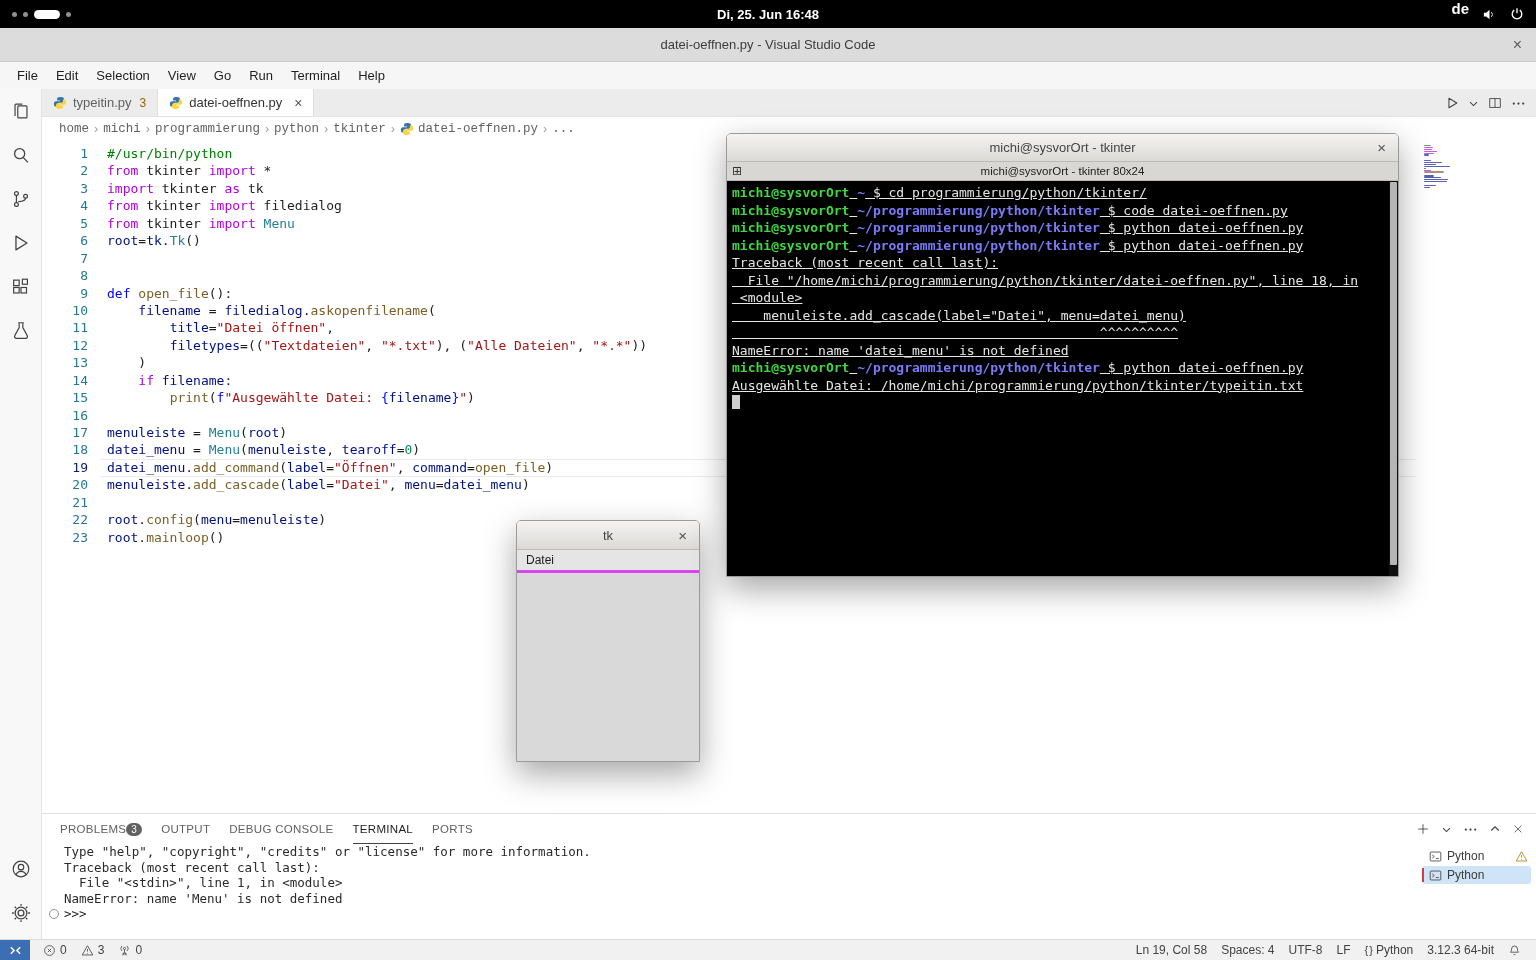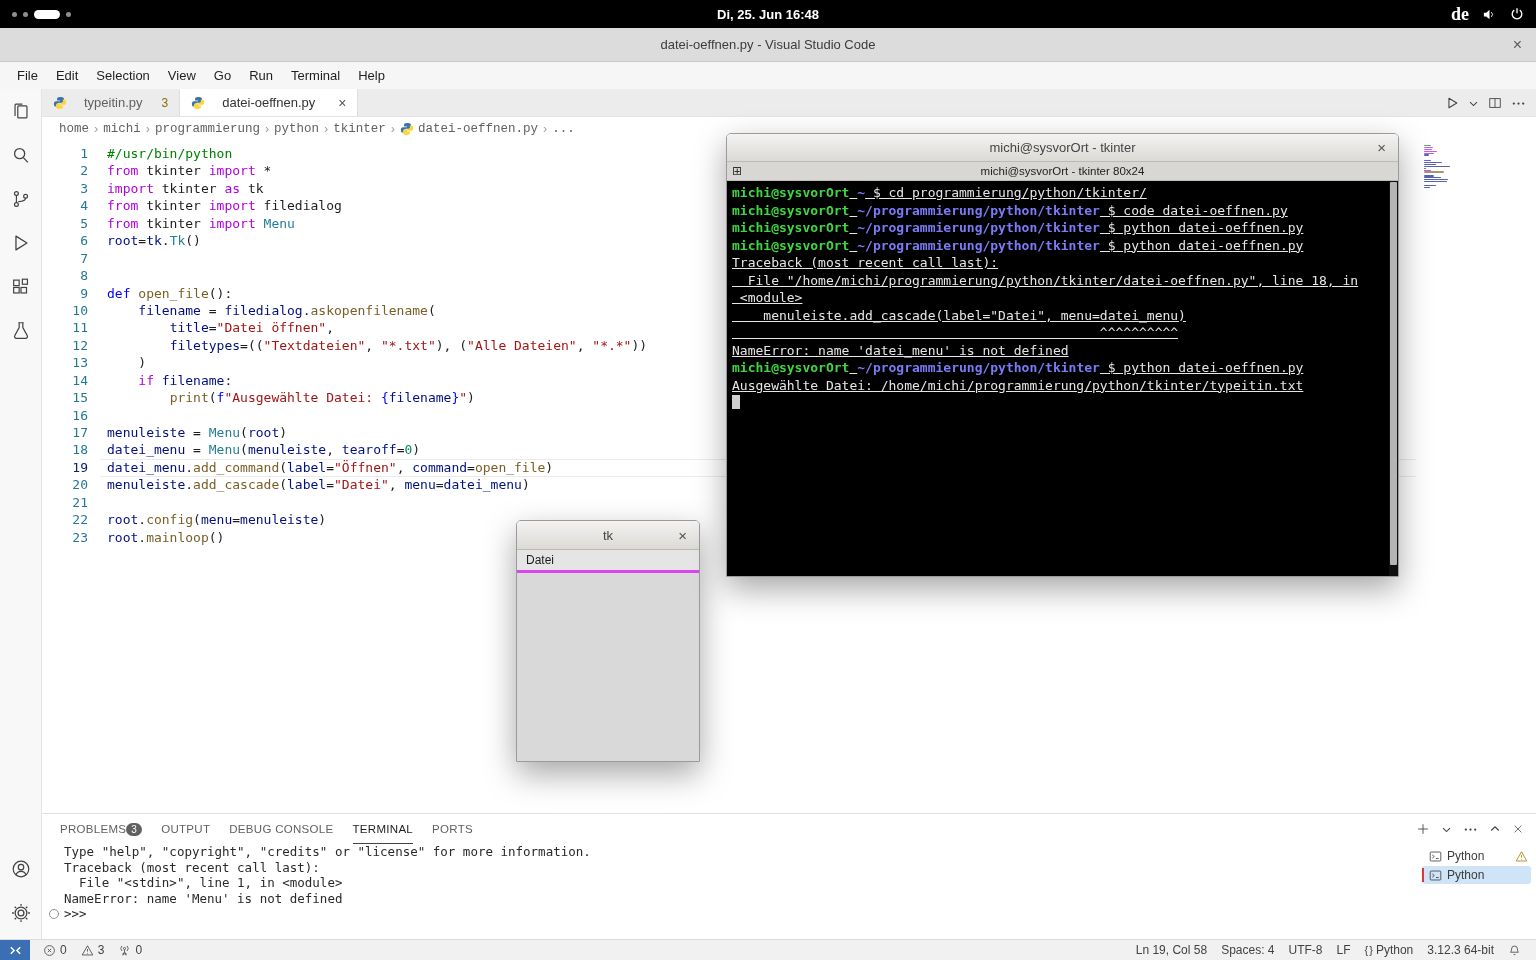--- a/index.html
+++ b/index.html
@@ -4,37 +4,37 @@
 <style>
   *{box-sizing:border-box;margin:0;padding:0;}
   html,body{width:1536px;height:960px;overflow:hidden;background:#fff;
     font-family:"Liberation Sans","DejaVu Sans",sans-serif;}
   
   #sysbar{position:absolute;left:0;top:0;width:1536px;height:28px;background:#000;color:#fff;z-index:20;}
   .sys-left{position:absolute;left:12px;top:0;height:28px;display:flex;align-items:center;gap:6px;}
   .dot{width:5px;height:5px;border-radius:50%;background:#8f8f8f;}
   .pill{width:26px;height:9px;border-radius:5px;background:#fff;}
   .sys-clock{position:absolute;left:0;right:0;top:0;height:28px;display:flex;align-items:center;justify-content:center;font-size:13px;font-weight:bold;}
-  .sys-right{position:absolute;right:12px;top:0;height:28px;display:flex;align-items:center;gap:13px;font-size:18px;font-weight:bold;font-family:Liberation Serif, serif;}
+  .sys-right{position:absolute;right:12px;top:0;height:28px;display:flex;gap:13px;font-size:15px;font-weight:bold;}
   .sys-ic{display:flex;align-items:center;color:#fff;}
   
   #titlebar{position:absolute;top:28px;left:0;width:100%;height:34px;background:#dcdcdc;border-bottom:1px solid #c9c9c9;display:flex;align-items:center;justify-content:center;font-size:13px;color:#3c3c3c;z-index:19;}
   .tb-close{position:absolute;right:14px;font-size:16px;color:#5a5a5a;}
   #menubar{position:absolute;top:62px;left:0;width:100%;height:27px;background:#f6f6f6;display:flex;align-items:center;padding-left:8px;z-index:19;}
   .menu-item{padding:0 9px;font-size:13px;color:#1f1f1f;height:100%;display:flex;align-items:center;}
   
   #workbench{position:absolute;top:89px;left:0;width:1536px;height:850px;}
   #activitybar{position:absolute;left:0;top:0;width:42px;height:850px;background:#f8f8f8;border-right:1px solid #e4e4e4;}
   .ab-item{width:42px;height:44px;display:flex;align-items:center;justify-content:center;color:#424242;}
   #ab-bottom{position:absolute;bottom:4px;left:0;width:42px;}
   #editor-col{position:absolute;left:42px;top:0;width:1494px;height:850px;}
   
   #tabbar{position:absolute;top:0;left:0;width:100%;height:28px;background:#ececec;border-bottom:1px solid #e4e4e4;}
   #tabs{display:flex;height:100%;}
-  .tab{display:flex;align-items:center;gap:17px;padding:0 11px;font-size:13px;color:#616161;background:#ececec;border-right:1px solid #dedede;}
+  .tab{display:flex;align-items:center;gap:6px;padding:0 11px;font-size:13px;color:#616161;background:#ececec;border-right:1px solid #dedede;}
   .tab.active{background:#fff;color:#333;}
   .tab-badge{color:#8a6d00;font-size:12px;margin-left:2px;}
   .tab-close{font-size:14px;color:#555;margin-left:6px;}
   #editor-actions{position:absolute;right:10px;top:0;height:28px;display:flex;align-items:center;gap:9px;color:#424242;}
   .act{display:flex;align-items:center;}
   
   #breadcrumb{position:absolute;top:28px;left:0;width:100%;height:24px;background:#fff;display:flex;align-items:center;padding-left:17px;font-size:12.5px;color:#616161;gap:5px;}
   .bc-item{display:flex;align-items:center;gap:4px;font-family:Liberation Mono, monospace;}
   .bc-sep{color:#9a9a9a;}
   

